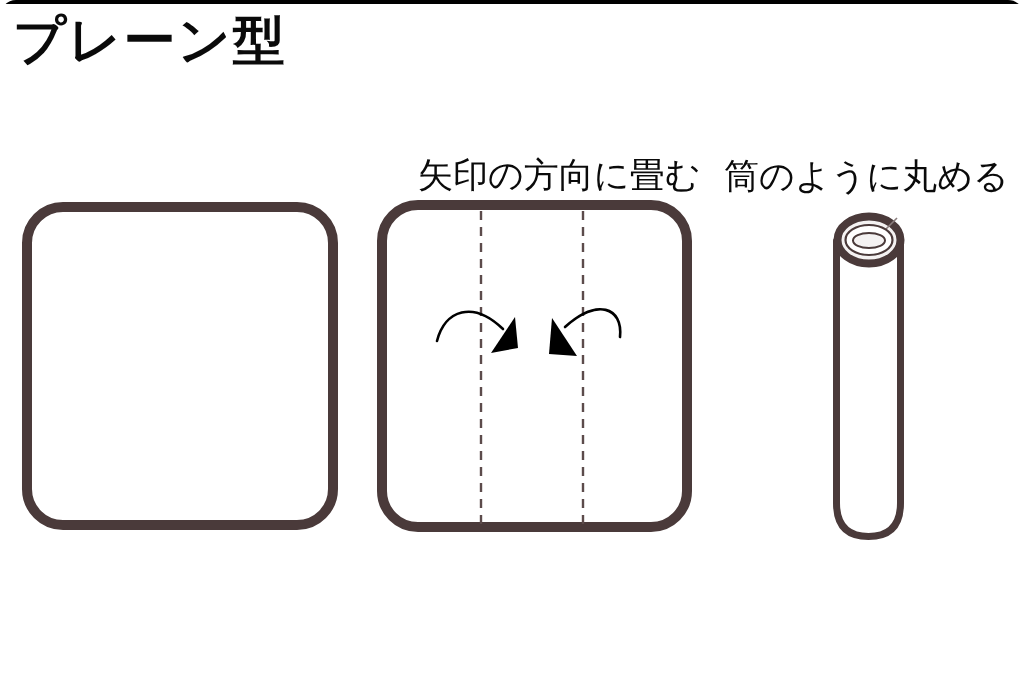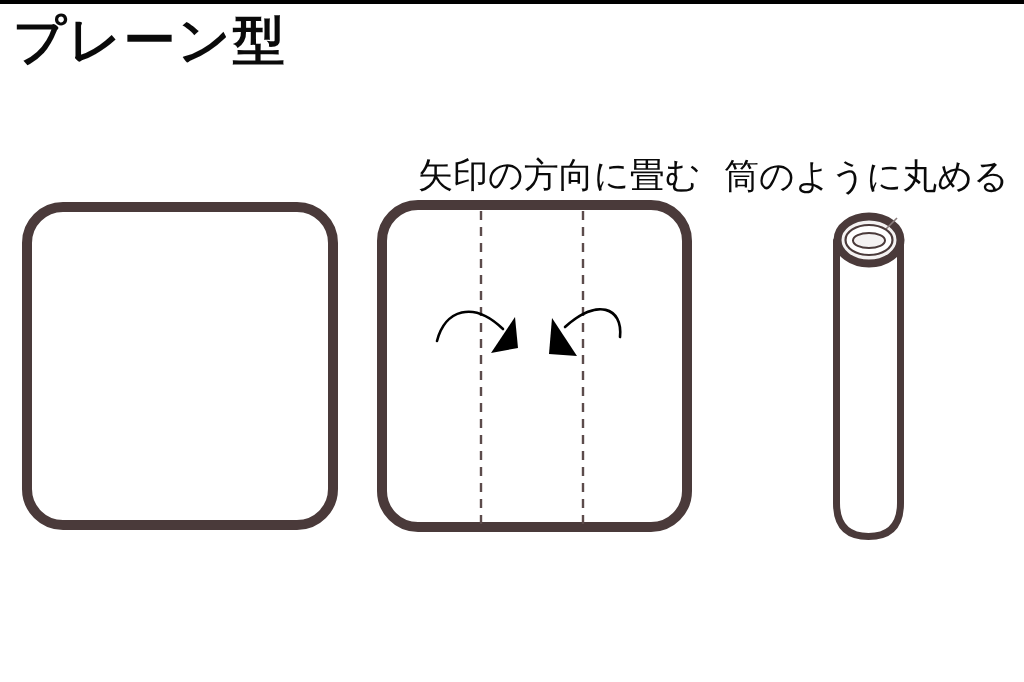--- a/index.html
+++ b/index.html
@@ -7,20 +7,21 @@
     padding: 0;
     background: #ffffff;
     font-family: "Liberation Sans", "DejaVu Sans", sans-serif;
   }
   .canvas {
     position: relative;
     width: 1024px;
     height: 682px;
     background: #ffffff;
     overflow: hidden;
+    border-radius: 16px;
   }
   .top-bar {
     position: absolute;
     left: 0; top: 0;
     width: 1024px; height: 4px;
     background: #000000;
   }
   .title {
     position: absolute;
     left: 13px; top: 6px;

